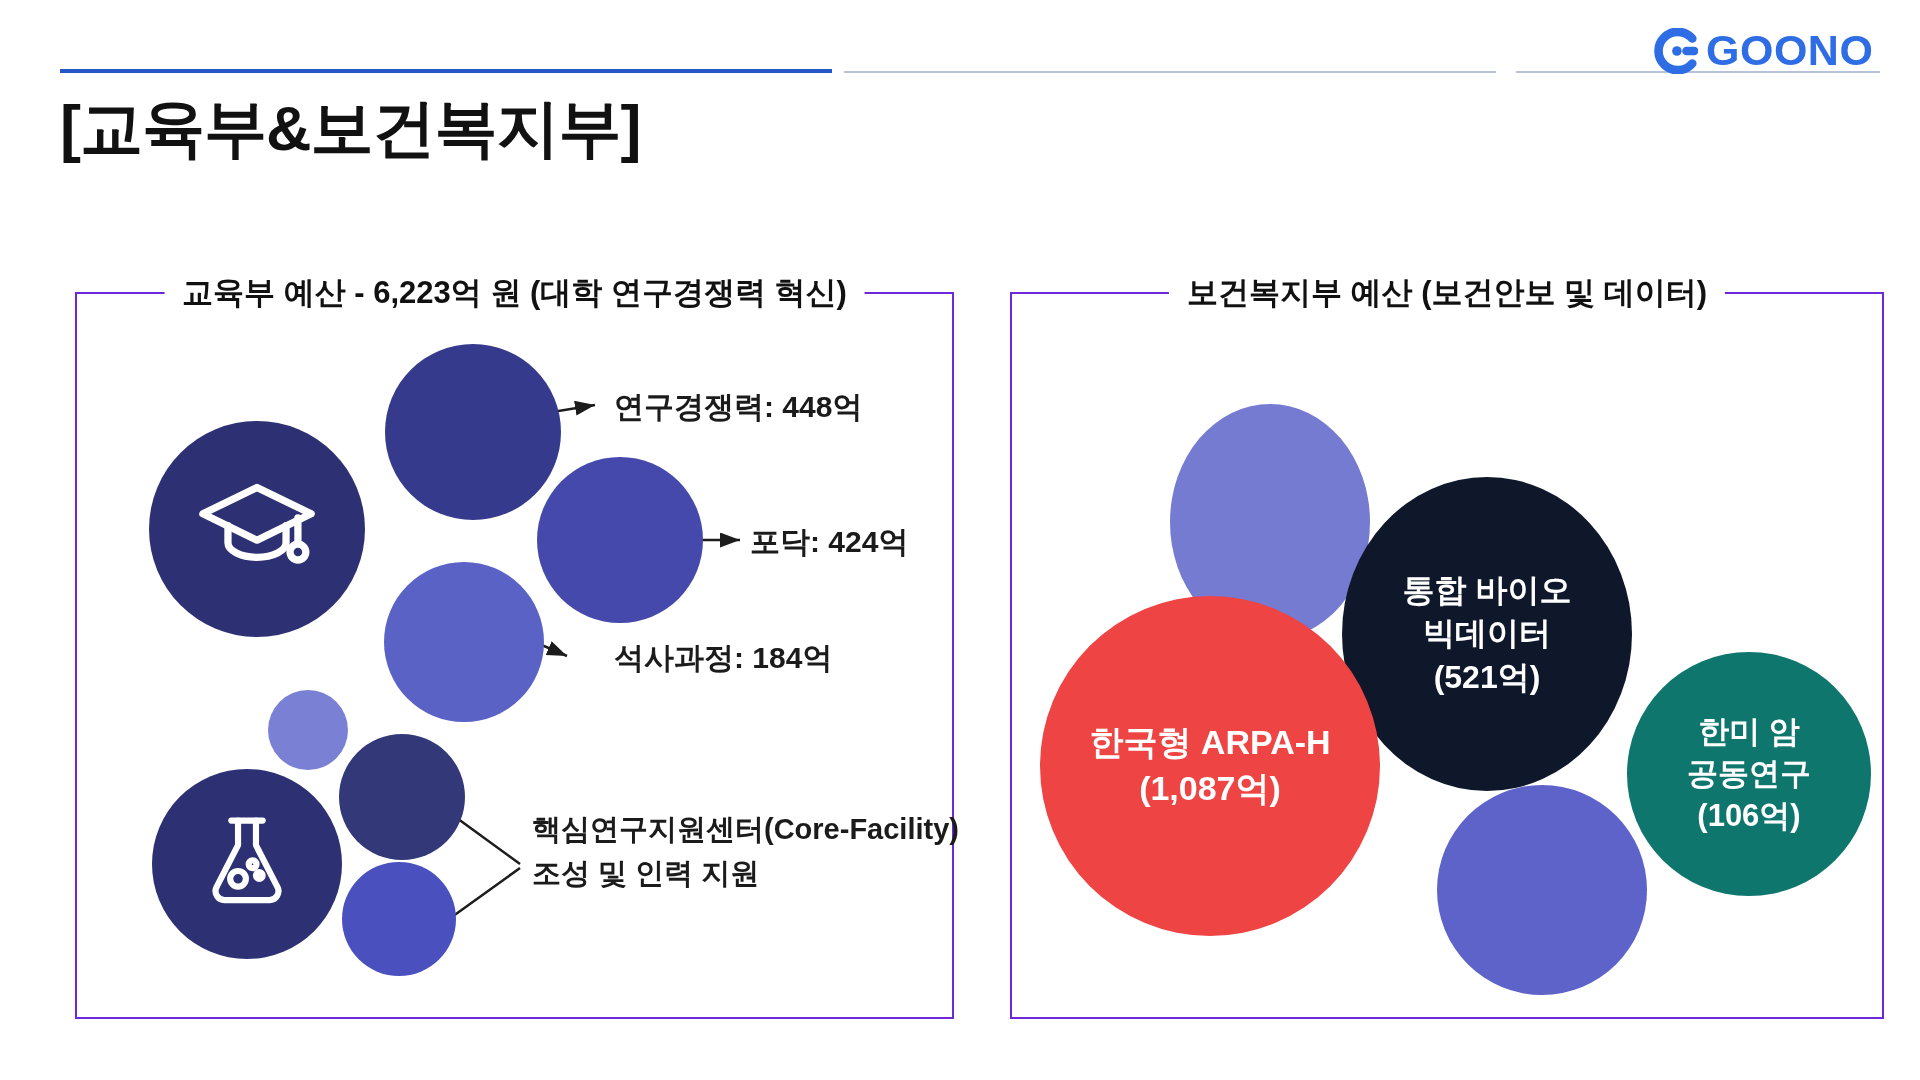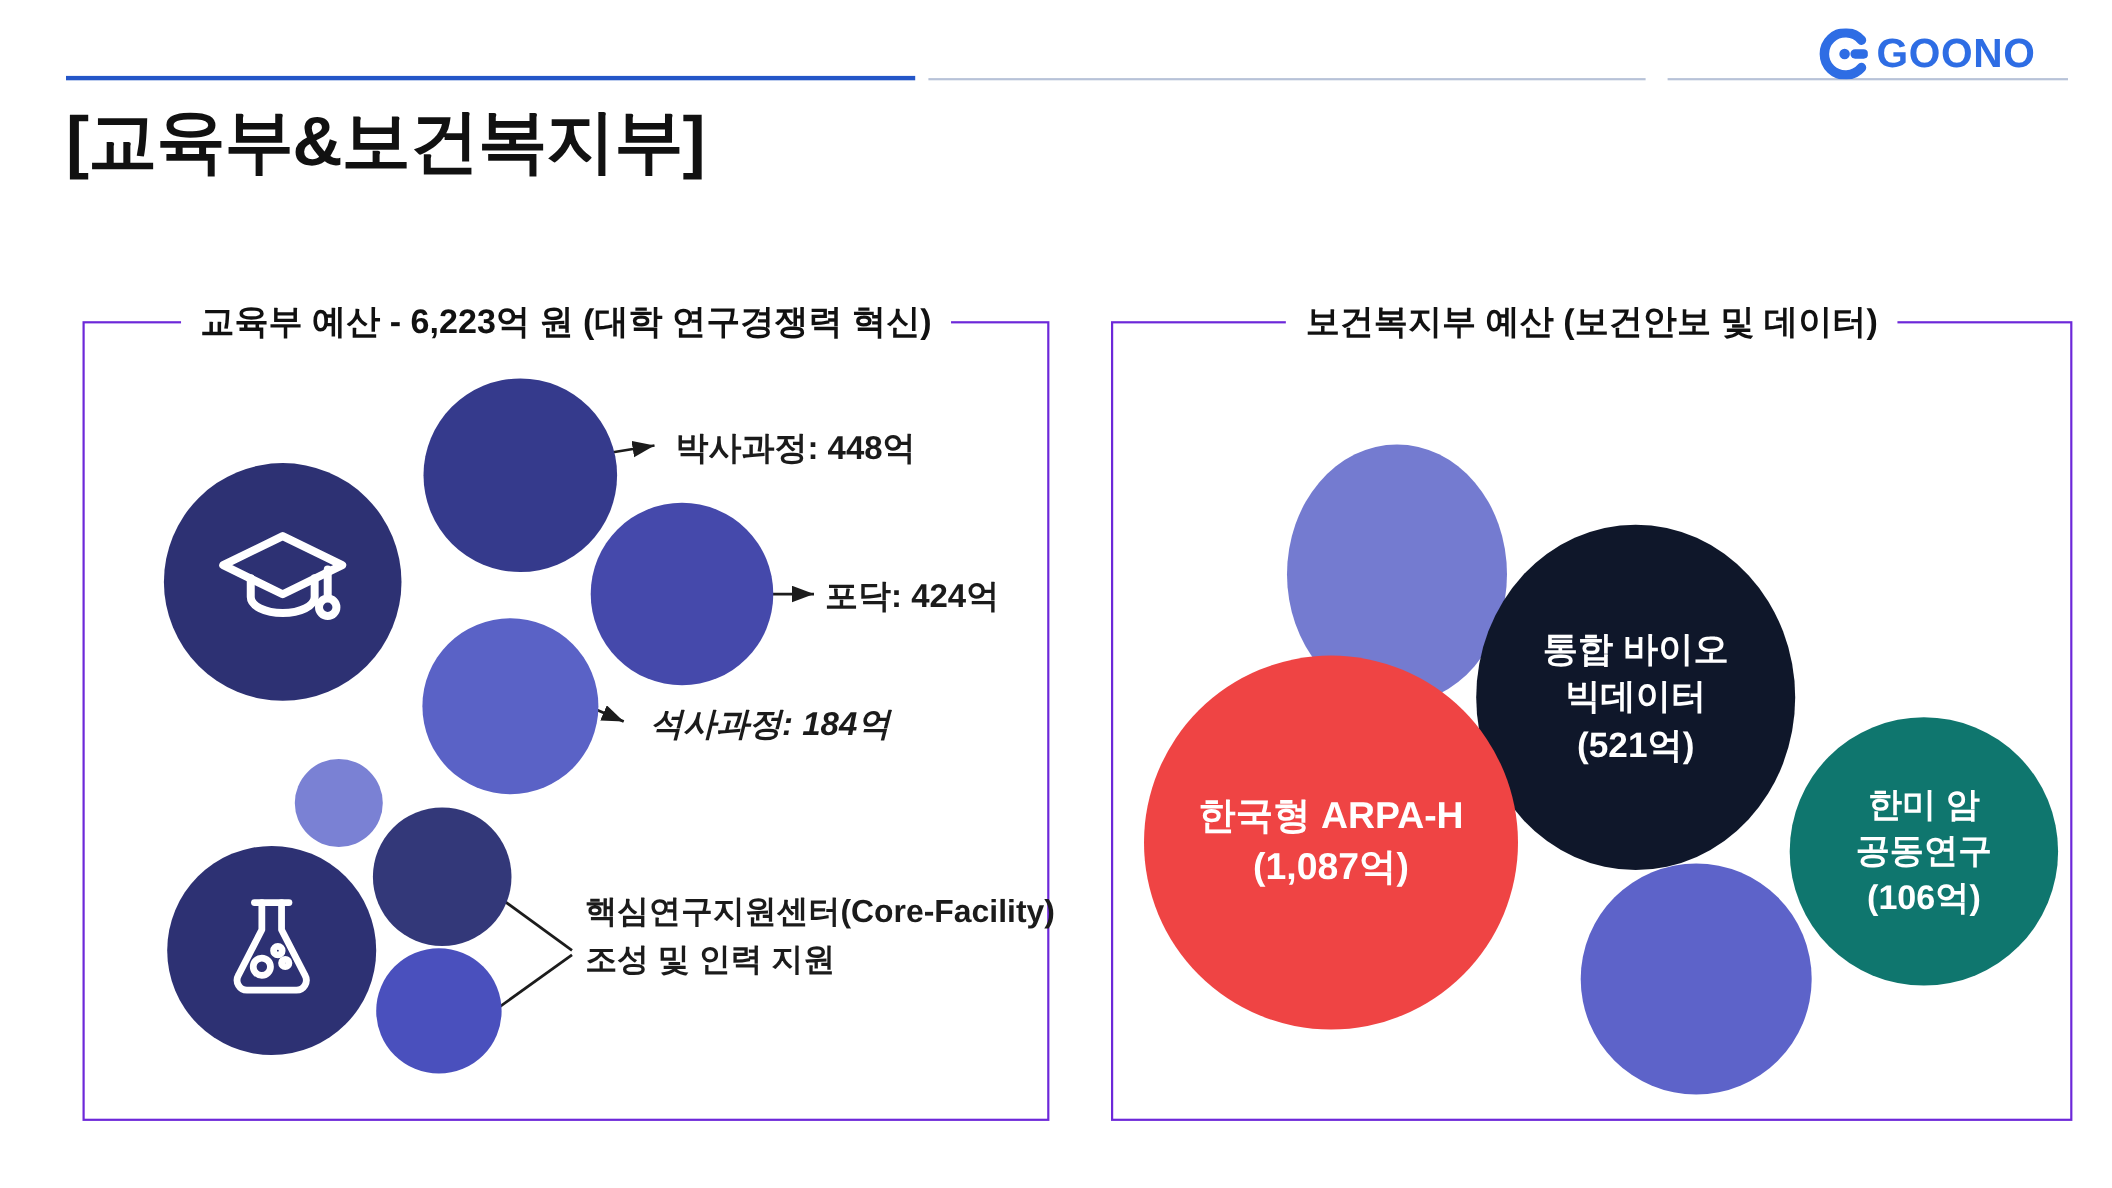--- a/index.html
+++ b/index.html
@@ -8,21 +8,21 @@
 
   
   .header-title{position:absolute;left:62px;top:28px;font-size:28px;font-weight:800;
                 color:#2456c8;letter-spacing:-0.5px;white-space:nowrap;}
   .rule{position:absolute;}
   .rule-blue{left:60px;top:69px;width:772px;height:4px;background:#2456c8;}
   .rule-gray-1{left:844px;top:71px;width:652px;height:2px;background:#b7c2d8;}
   .rule-gray-2{left:1516px;top:71px;width:364px;height:2px;background:#b7c2d8;}
   .logo{position:absolute;left:1652px;top:26px;display:flex;align-items:center;gap:8px;}
   .logo svg{display:block;}
-  .logo-text{font-size:37px;font-weight:900;color:#2e6de4;letter-spacing:0.5px;}
+  .logo-text{font-size:43px;font-weight:900;color:#2e6de4;letter-spacing:0.5px;}
 
   
   .page-title{position:absolute;left:60px;top:86px;font-size:63px;font-weight:900;
               color:#111;letter-spacing:-1px;white-space:nowrap;}
 
   
   .panel{position:absolute;top:292px;height:723px;border:2px solid #6d28d9;background:#fff;}
   .panel-left{left:75px;width:875px;}
   .panel-right{left:1010px;width:870px;}
   .panel-title{position:absolute;top:-22px;left:50%;transform:translateX(-50%);
@@ -54,21 +54,21 @@
 
   .bigdata-bubble .bubble-label{font-size:32px;}
   .arpah-bubble .bubble-label{font-size:34px;}
   .cancer-bubble .bubble-label{font-size:31px;}
 
   
   .arrows{position:absolute;left:0;top:0;z-index:1;}
   .callout{position:absolute;z-index:3;font-size:30px;font-weight:600;color:#1b1b1b;white-space:nowrap;}
   .callout-phd{left:537px;top:93px;}
   .callout-postdoc{left:673px;top:228px;}
-  .callout-masters{left:514px;top:344px;font-style:italic;}
+  .callout-masters{left:537px;top:344px;}
   .callout-core{left:455px;top:514px;font-size:29px;line-height:1.5;}
   .callout-core span{display:block;}
 </style>
 </head>
 <body>
 
 <div class="page">
 
   <div class="rule rule-blue"></div>
   <div class="rule rule-gray-1"></div>
@@ -126,21 +126,21 @@
         <svg width="112" height="112" viewBox="0 0 100 100" fill="none" stroke="#ffffff" stroke-width="5.5" stroke-linecap="round" stroke-linejoin="round">
           <path d="M36 13 H64"></path>
           <path d="M42 13 V35 L23 72 a8 8 0 0 0 7 12 H70 a8 8 0 0 0 7 -12 L58 35 V13"></path>
           <circle cx="42" cy="65" r="7"></circle>
           <circle cx="55" cy="52" r="3.5"></circle>
           <circle cx="61" cy="62" r="3"></circle>
         </svg>
       </span>
     </div>
 
-    <div class="callout callout-phd">박사과정: 448억</div>
+    <div class="callout callout-phd">연구경쟁력: 448억</div>
     <div class="callout callout-postdoc">포닥: 424억</div>
     <div class="callout callout-masters">석사과정: 184억</div>
     <div class="callout callout-core">
       <span>핵심연구지원센터(Core-Facility)</span>
       <span>조성 및 인력 지원</span>
     </div>
   </section>
 
   <section class="panel panel-right">
     <div class="panel-title">보건복지부 예산 (보건안보 및 데이터)</div>

